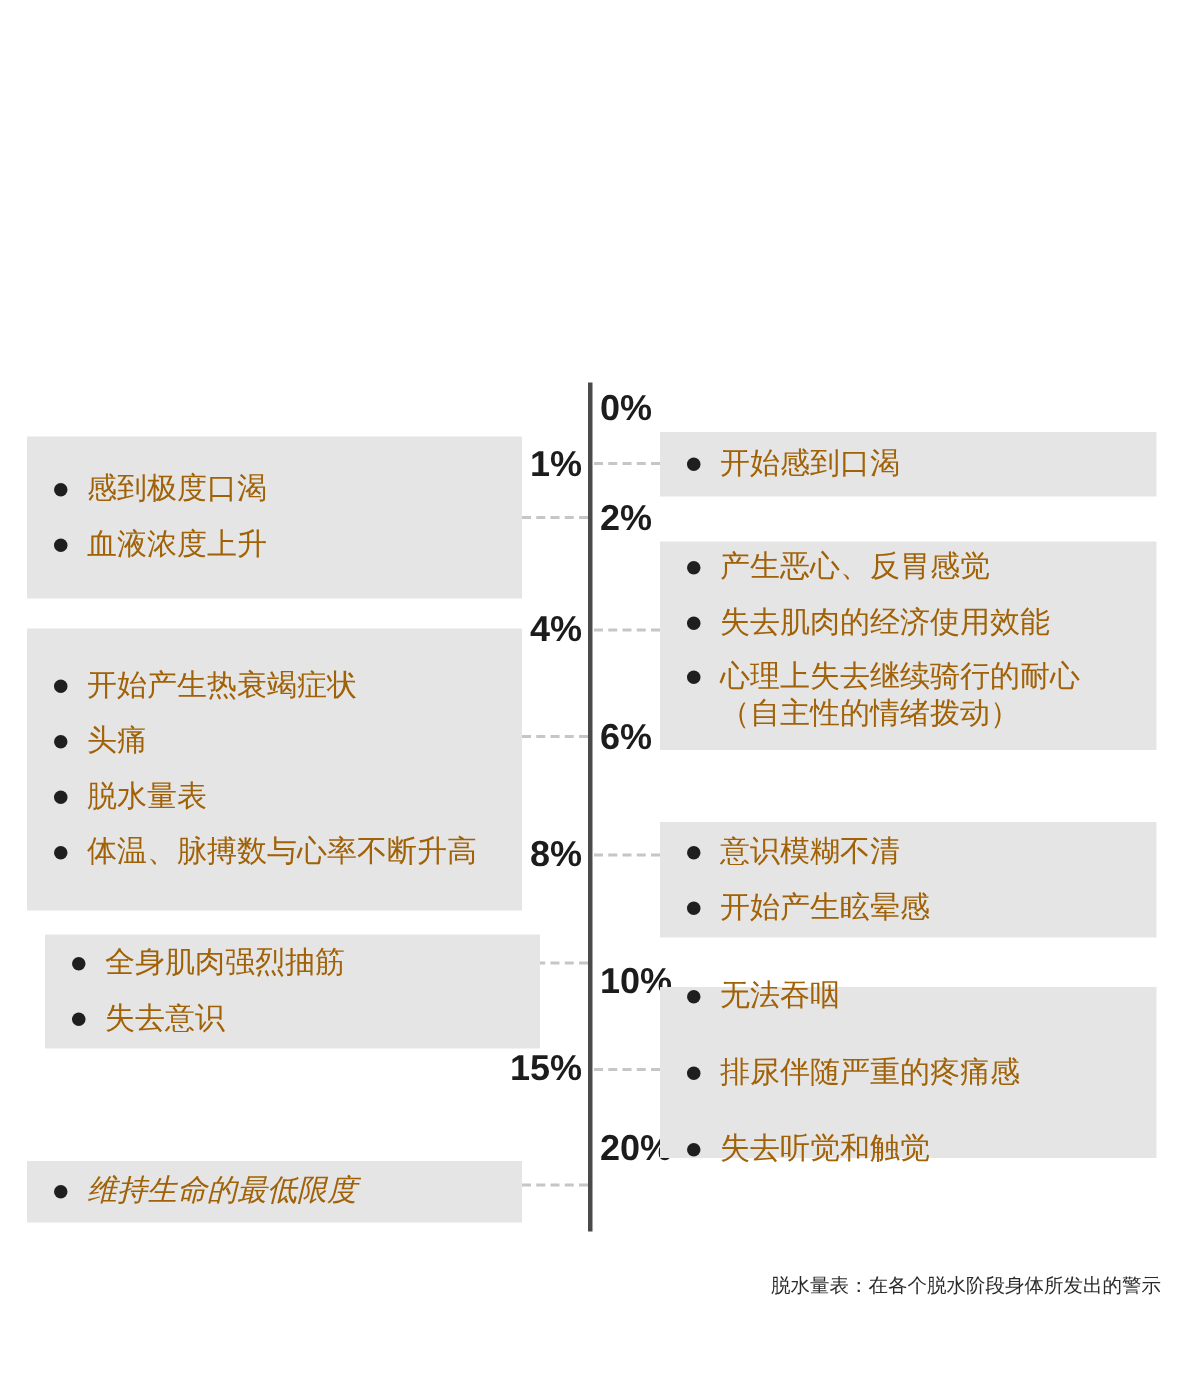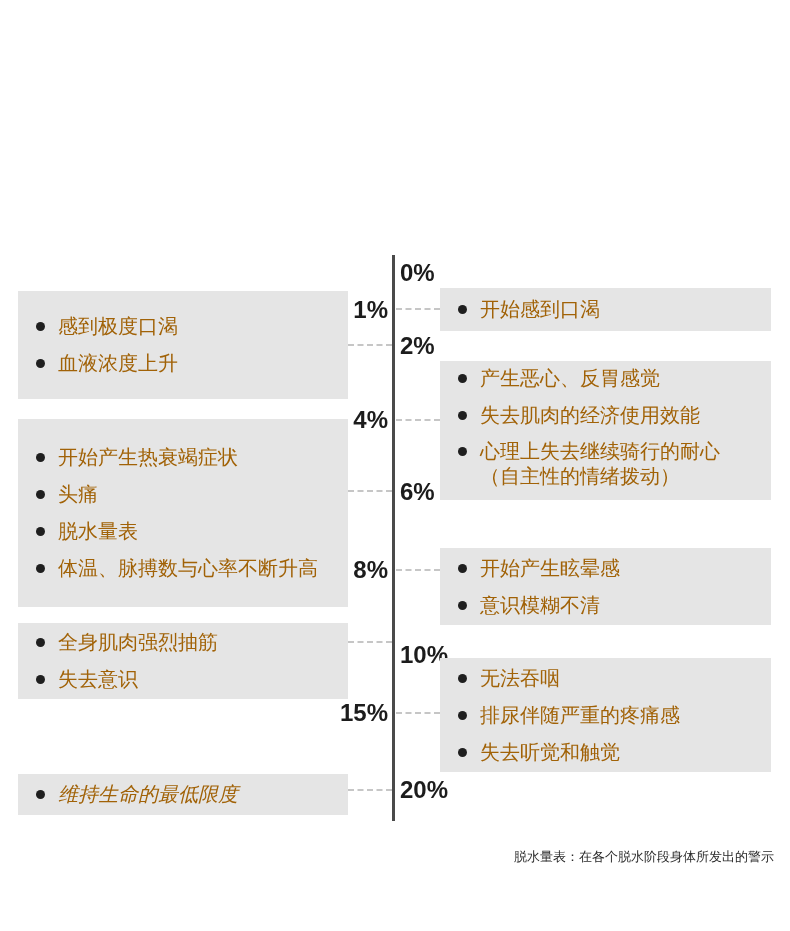--- a/index.html
+++ b/index.html
@@ -38,21 +38,21 @@
   .tick.right{left:400px;}
   .tick.left{left:238px;width:150px;text-align:right;}
   .t0{top:260px;}
   .t1{top:297px;}
   .t2{top:333px;}
   .t4{top:407px;}
   .t6{top:479px;}
   .t8{top:557px;}
   .t10{top:642px;}
   .t15{top:700px;}
-  .t20{top:777px;}
+  .t20{top:753px;}
   .dash{
     position:absolute;
     width:44px;height:0;
     border-top:2.5px dashed #c6c6c6;
   }
   .dash.to-right{left:396px;}
   .dash.to-left{left:348px;}
   .d1{top:308px;}
   .d2{top:344px;}
   .d4{top:419px;}
@@ -65,26 +65,26 @@
     position:absolute;
     background:#e5e5e5;
     display:flex;
     flex-direction:column;
     justify-content:center;
   }
   .box.leftside{left:18px;width:330px;}
   .box.rightside{left:440px;width:331px;}
   .bL1{top:291px;height:108px;}
   .bL2{top:419px;height:188px;}
-  .bL3{top:623px;height:76px;}
+  .bL3{top:623px;height:76px;margin-left:12px;}
   .bL4{top:774px;height:41px;font-style:italic;}
   .bR1{top:288px;height:43px;}
   .bR2{top:361px;height:139px;}
   .bR3{top:548px;height:77px;}
-  .bR4{top:658px;height:114px;}
+  .bR4{top:658px;height:114px;gap:14px;}
   .item{
     display:flex;
     align-items:center;
     height:37px;
     flex-shrink:0;
   }
   .bullet{
     width:9px;height:9px;
     border-radius:50%;
     background:#1f1f1f;
@@ -205,26 +205,26 @@
   <div class="box rightside bR1">
     <div class="item">
       <span class="bullet"></span>
       <span class="txt">开始感到口渴</span>
     </div>
   </div>
 
   <div class="box rightside bR3">
     <div class="item">
       <span class="bullet"></span>
+      <span class="txt">意识模糊不清</span>
+    </div>
+    <div class="item">
+      <span class="bullet"></span>
       <span class="txt">开始产生眩晕感</span>
     </div>
-    <div class="item">
-      <span class="bullet"></span>
-      <span class="txt">意识模糊不清</span>
-    </div>
   </div>
 
   <div class="box rightside bR4">
     <div class="item">
       <span class="bullet"></span>
       <span class="txt">无法吞咽</span>
     </div>
     <div class="item">
       <span class="bullet"></span>
       <span class="txt">排尿伴随严重的疼痛感</span>

